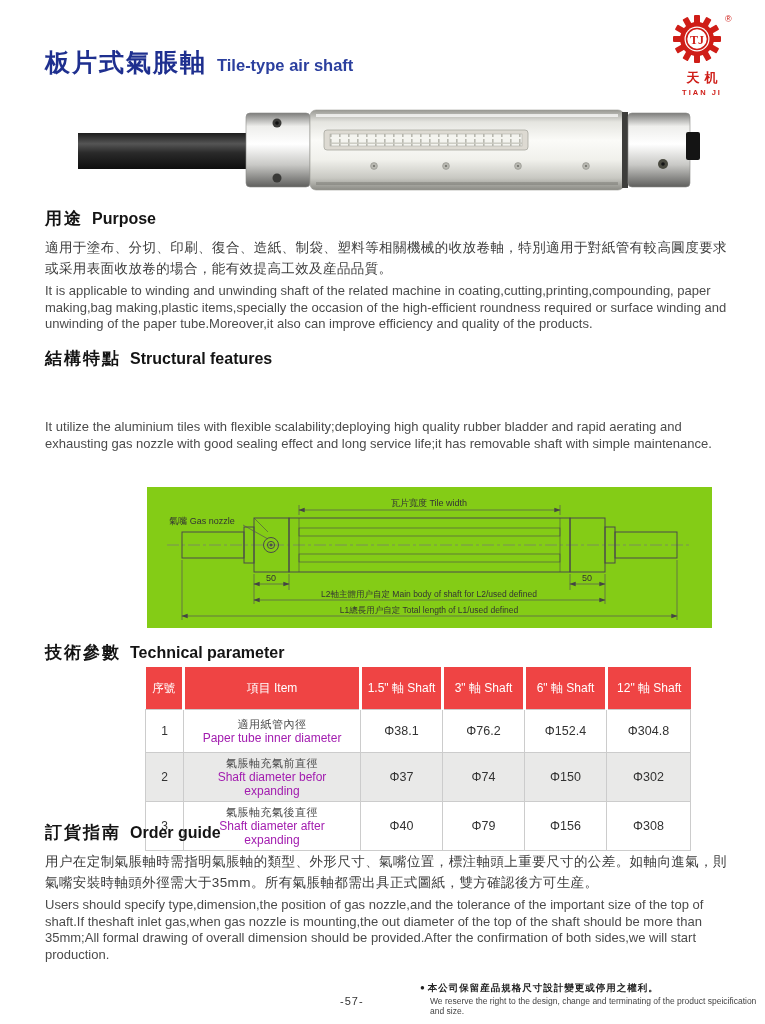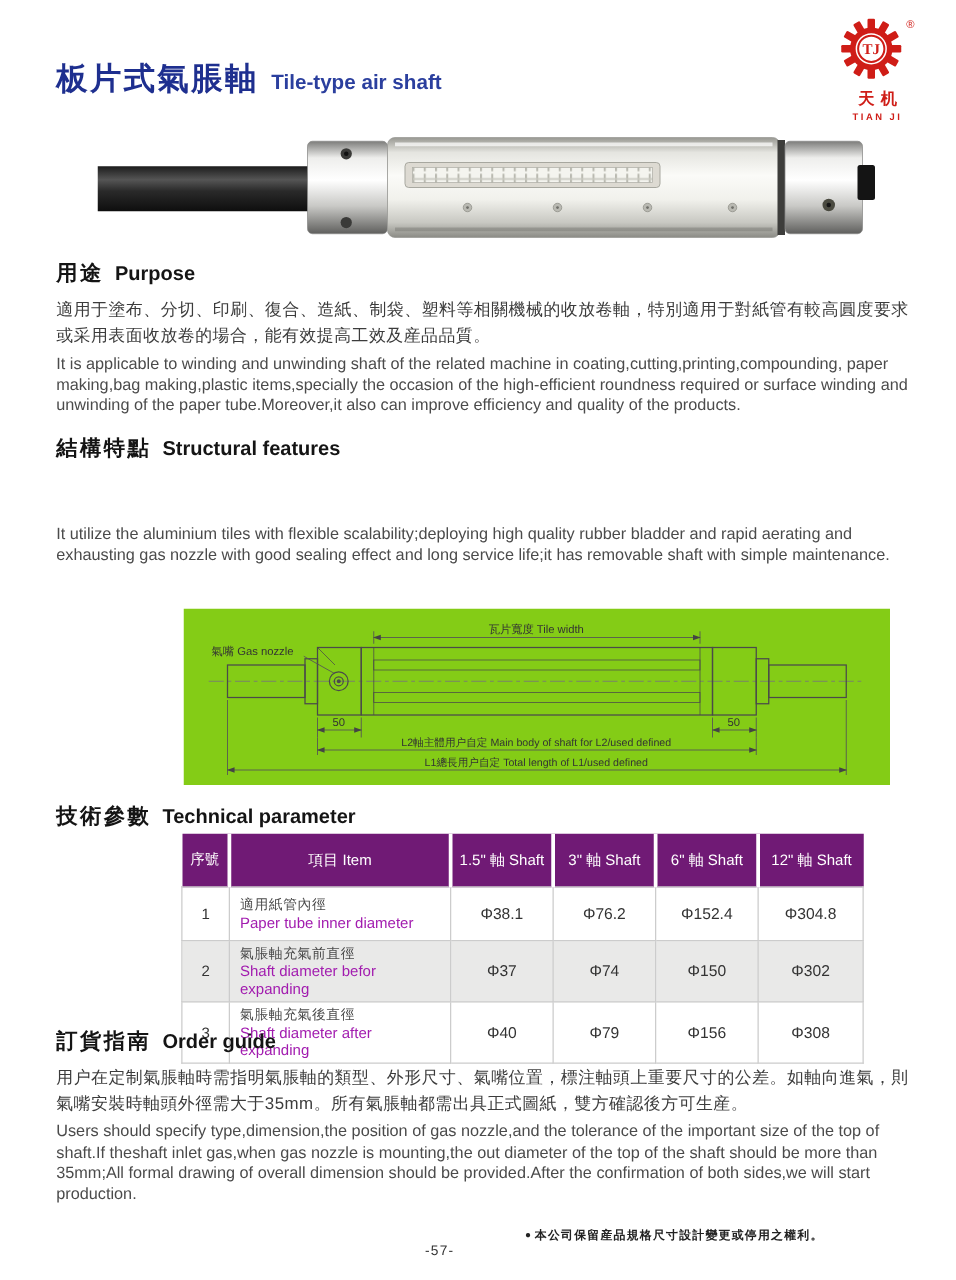--- a/index.html
+++ b/index.html
@@ -24,30 +24,30 @@
   .sec-head .h-cn{font-size:17px;letter-spacing:2px;}
   .sec-head .h-en{font-size:16px;margin-left:9px;}
   .para-cn{position:absolute;left:45px;width:682px;font-size:13.5px;line-height:21px;color:#3c3c3c;letter-spacing:0.4px;text-align:justify;}
   .para-en{position:absolute;left:45px;width:682px;font-size:13px;line-height:16.5px;color:#4b4b4b;}
   
   .diagram-box{position:absolute;left:147px;top:487px;width:565px;height:141px;background:#84cc16;}
   .diagram-box svg{display:block;width:100%;height:100%;}
   
   .tp-table{position:absolute;left:145px;top:667px;width:545px;border-collapse:collapse;table-layout:fixed;}
   .tp-table th{
-    background:#701a75;color:#fff;font-weight:normal;font-size:12px;
+    background:#ef4444;color:#fff;font-weight:normal;font-size:12px;
     border-left:3px solid #fff;padding:4px 2px;height:34px;line-height:14px;
   }
   .tp-table th:first-child{border-left:none;}
   .tp-table td{
     border:1px solid #cccccc;font-size:12px;color:#333;padding:3px 8px;height:36px;
     background:#fff;text-align:center;
   }
   .tp-table tr.alt td{background:#e9e9e8;}
-  .tp-table td.item{text-align:left;}
+  .tp-table td.item{text-align:center;}
   .tp-table .item-cn{font-size:11px;color:#4a4a4a;display:block;line-height:14px;letter-spacing:0.5px;}
   .tp-table .item-en{font-size:12px;color:#a21caf;display:block;line-height:14px;}
   .tp-table .phi{font-size:12.5px;}
   .col-no{width:38px;}
   .col-item{width:177px;}
   .col-s1{width:82px;}.col-s2{width:82px;}.col-s3{width:82px;}.col-s4{width:84px;}
   th.th-no{font-size:11.5px;line-height:12px;padding:2px;word-break:break-all;}
   
   .page-num{position:absolute;left:340px;top:995px;font-size:11px;color:#333;letter-spacing:1px;}
   .footnote{position:absolute;left:420px;top:982px;}
@@ -297,15 +297,16 @@
     <span class="h-cn">訂貨指南</span><span class="h-en">Order guide</span>
   </div>
   <div class="para-cn" style="top:851px;">用户在定制氣脹軸時需指明氣脹軸的類型、外形尺寸、氣嘴位置，標注軸頭上重要尺寸的公差。如軸向進氣，則氣嘴安裝時軸頭外徑需大于35mm。所有氣脹軸都需出具正式圖紙，雙方確認後方可生産。</div>
   <div class="para-en" style="top:897px;">Users should specify type,dimension,the position of gas nozzle,and the tolerance of the important size of the top of shaft.If theshaft inlet gas,when gas nozzle is mounting,the out diameter of the top of the shaft should be more than 35mm;All formal drawing of overall dimension should be provided.After the confirmation of both sides,we will start production.</div>
 
   <div class="page-num">-57-</div>
   <div class="footnote">
     <div class="fn-cn">
       <span class="bullet">●</span><span>本公司保留産品規格尺寸設計變更或停用之權利。</span>
     </div>
+    <div class="fn-en">We reserve the right to the design, change and terminating of the product speicification and size.</div>
   </div>
 
 </div>
 
 </body></html>

